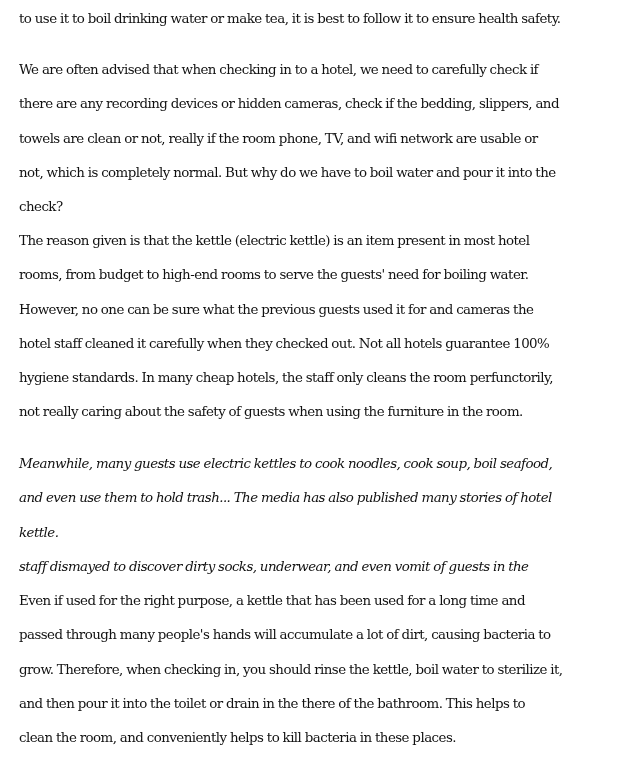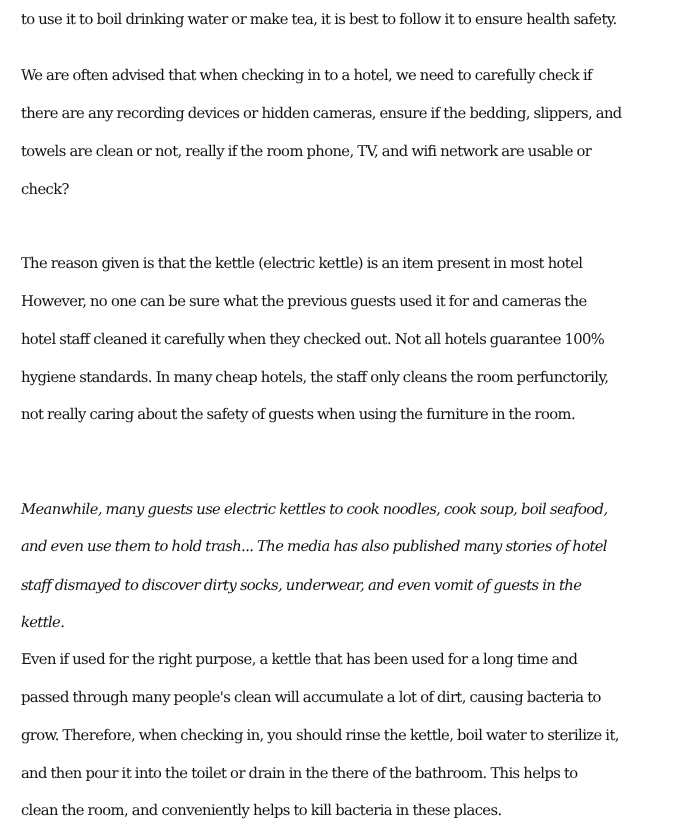--- a/index.html
+++ b/index.html
@@ -22,41 +22,43 @@
 <body>
 
 <div class="doc">
 
   <div class="para" style="top:2px;">
     <span class="line">to use it to boil drinking water or make tea, it is best to follow it to ensure health safety.</span>
   </div>
 
   <div class="para" style="top:53px;">
     <span class="line">We are often advised that when checking in to a hotel, we need to carefully check if</span>
-    <span class="line">there are any recording devices or hidden cameras, ensure if the bedding, slippers, and</span>
+    <span class="line">there are any recording devices or hidden cameras, check if the bedding, slippers, and</span>
     <span class="line">towels are clean or not, really if the room phone, TV, and wifi network are usable or</span>
+    <span class="line">not, which is completely normal. But why do we have to boil water and pour it into the</span>
     <span class="line">check?</span>
   </div>
 
   <div class="para" style="top:224px;">
     <span class="line">The reason given is that the kettle (electric kettle) is an item present in most hotel</span>
+    <span class="line">rooms, from budget to high-end rooms to serve the guests' need for boiling water.</span>
     <span class="line">However, no one can be sure what the previous guests used it for and cameras the</span>
     <span class="line">hotel staff cleaned it carefully when they checked out. Not all hotels guarantee 100%</span>
     <span class="line">hygiene standards. In many cheap hotels, the staff only cleans the room perfunctorily,</span>
     <span class="line">not really caring about the safety of guests when using the furniture in the room.</span>
   </div>
 
   <div class="para" style="top:447px;font-style:italic;">
     <span class="line">Meanwhile, many guests use electric kettles to cook noodles, cook soup, boil seafood,</span>
     <span class="line">and even use them to hold trash... The media has also published many stories of hotel</span>
+    <span class="line">kettle.</span>
     <span class="line">staff dismayed to discover dirty socks, underwear, and even vomit of guests in the</span>
-    <span class="line">kettle.</span>
   </div>
 
   <div class="para" style="top:584px;">
     <span class="line">Even if used for the right purpose, a kettle that has been used for a long time and</span>
-    <span class="line">passed through many people's clean will accumulate a lot of dirt, causing bacteria to</span>
+    <span class="line">passed through many people's hands will accumulate a lot of dirt, causing bacteria to</span>
     <span class="line">grow. Therefore, when checking in, you should rinse the kettle, boil water to sterilize it,</span>
     <span class="line">and then pour it into the toilet or drain in the there of the bathroom. This helps to</span>
     <span class="line">clean the room, and conveniently helps to kill bacteria in these places.</span>
   </div>
 
 </div>
 
 </body></html>

